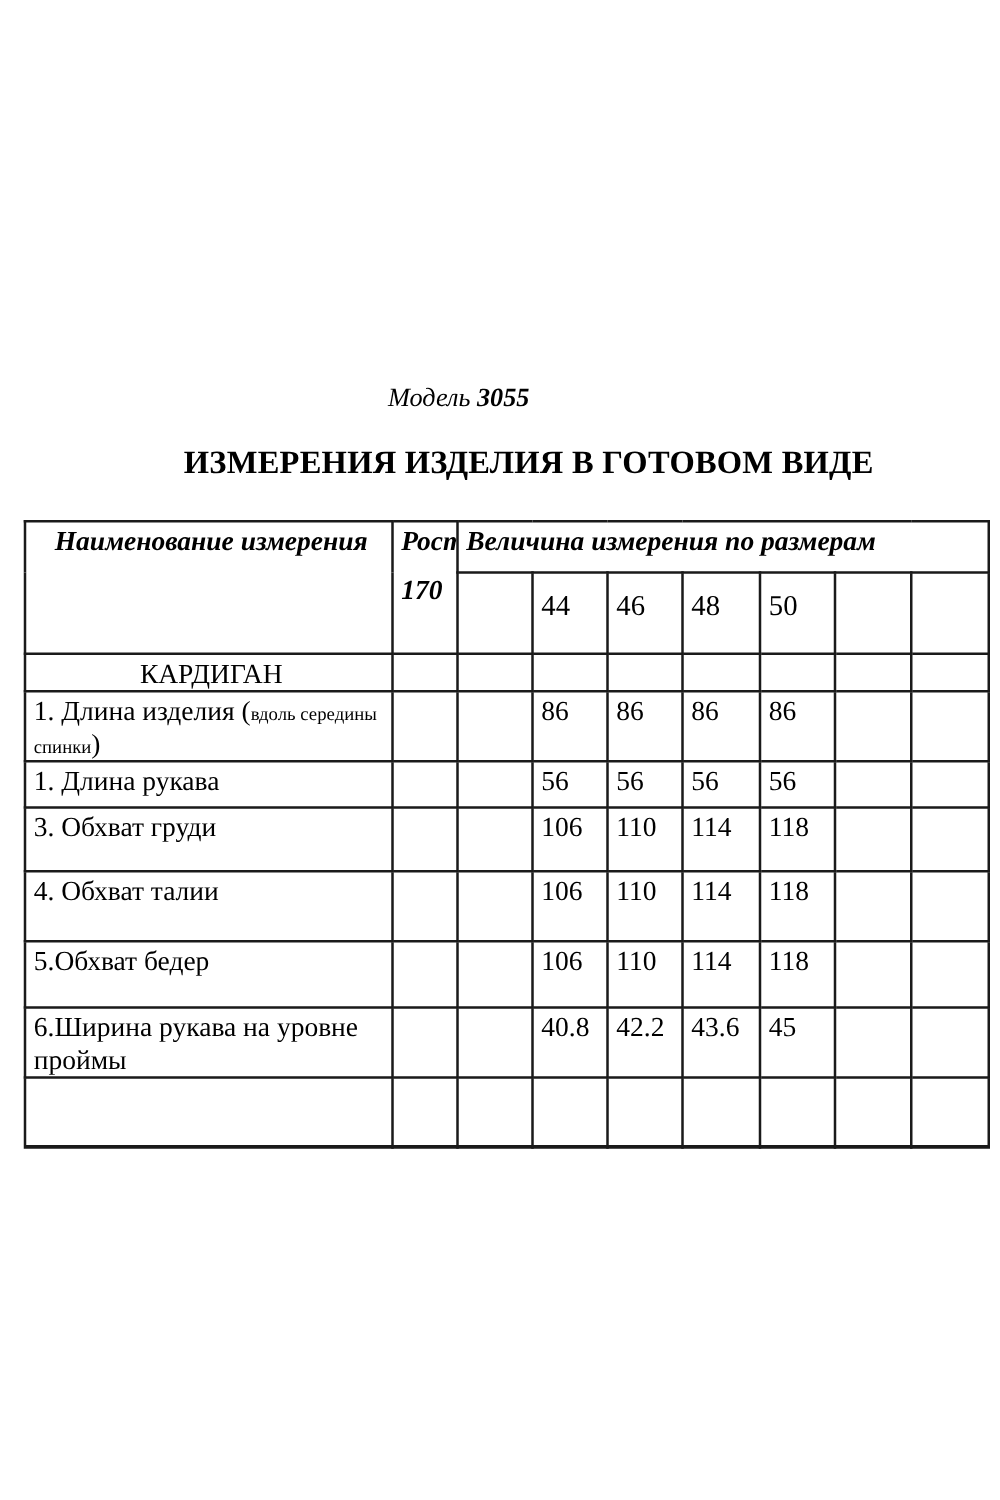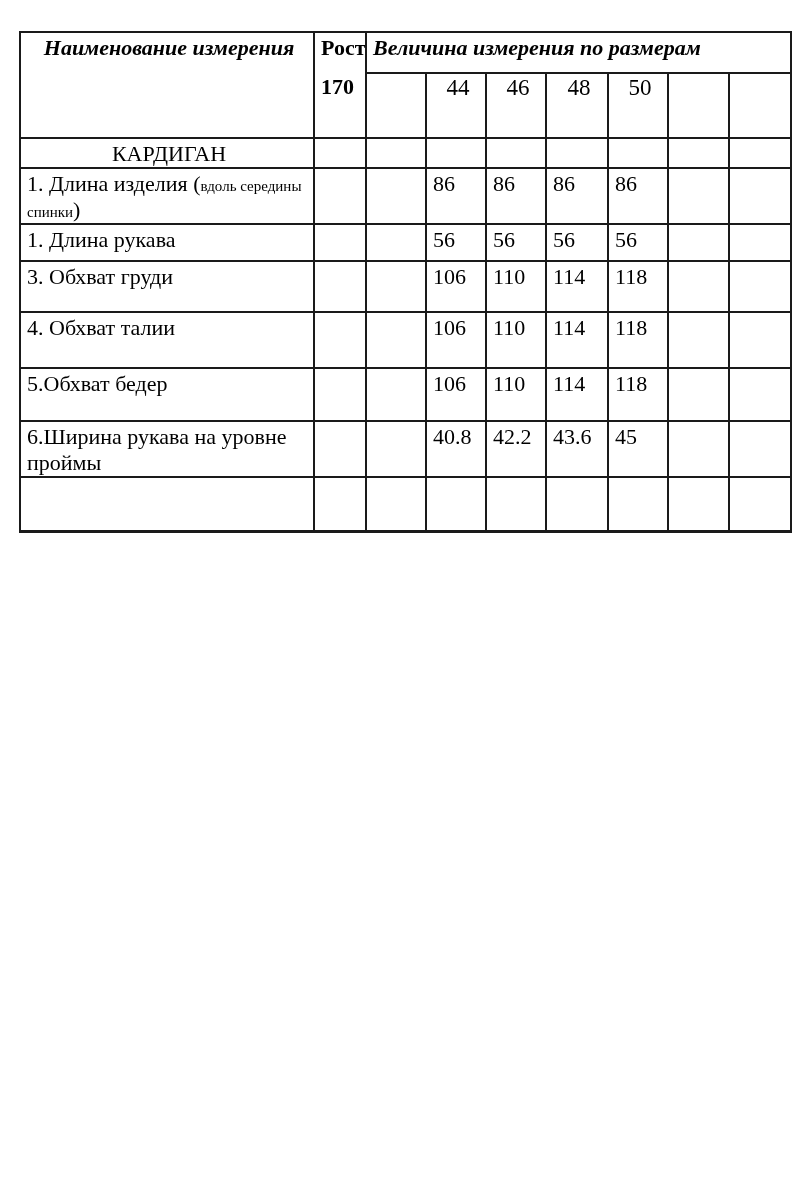--- a/index.html
+++ b/index.html
@@ -54,52 +54,57 @@
   td.hname {
     text-align: center;
     padding-left: 85px;
     padding-top: 13px;
     font-weight: bold;
     font-style: italic;
     font-size: 17px;
   }
   td.hrost {
     font-weight: bold;
+    font-style: italic;
     font-size: 15px;
     padding-top: 10px;
     padding-left: 5px;
   }
   td.hrost .rost-value { margin-top: 13px; }
   td.hvel {
     font-weight: bold;
     font-style: italic;
     font-size: 17.5px;
     vertical-align: bottom;
     padding-bottom: 2px;
     padding-left: 15px;
   }
-  tr.h2 td { padding-top: 0; font-size: 23px; text-align: center; }
+  tr.h2 td { padding-top: 12px; font-size: 23px; }
   td.section {
     text-align: center;
     font-size: 20px;
     padding: 1px 2px 0 2px;
   }
   td.name {
     font-size: 20px;
     padding-left: 5px;
     padding-top: 3px;
   }
   td.name .small { font-size: 15px; }
   td.val { font-size: 22px; padding-top: 3px; border-radius: 19px; }
 </style>
 </head>
 <body>
 
 <div class="page">
 
+  <div class="titles">
+    <div class="model-title"><span>Модель</span> <span class="num">3055</span></div>
+    <div class="main-title">ИЗМЕРЕНИЯ ИЗДЕЛИЯ В ГОТОВОМ ВИДЕ</div>
+  </div>
 
   <table class="meas">
     <colgroup>
       <col style="width:294px">
         <col style="width:52px">
         <col style="width:60px">
       <col style="width:60px">
         <col style="width:60px">
         <col style="width:62px">
       <col style="width:60px">

